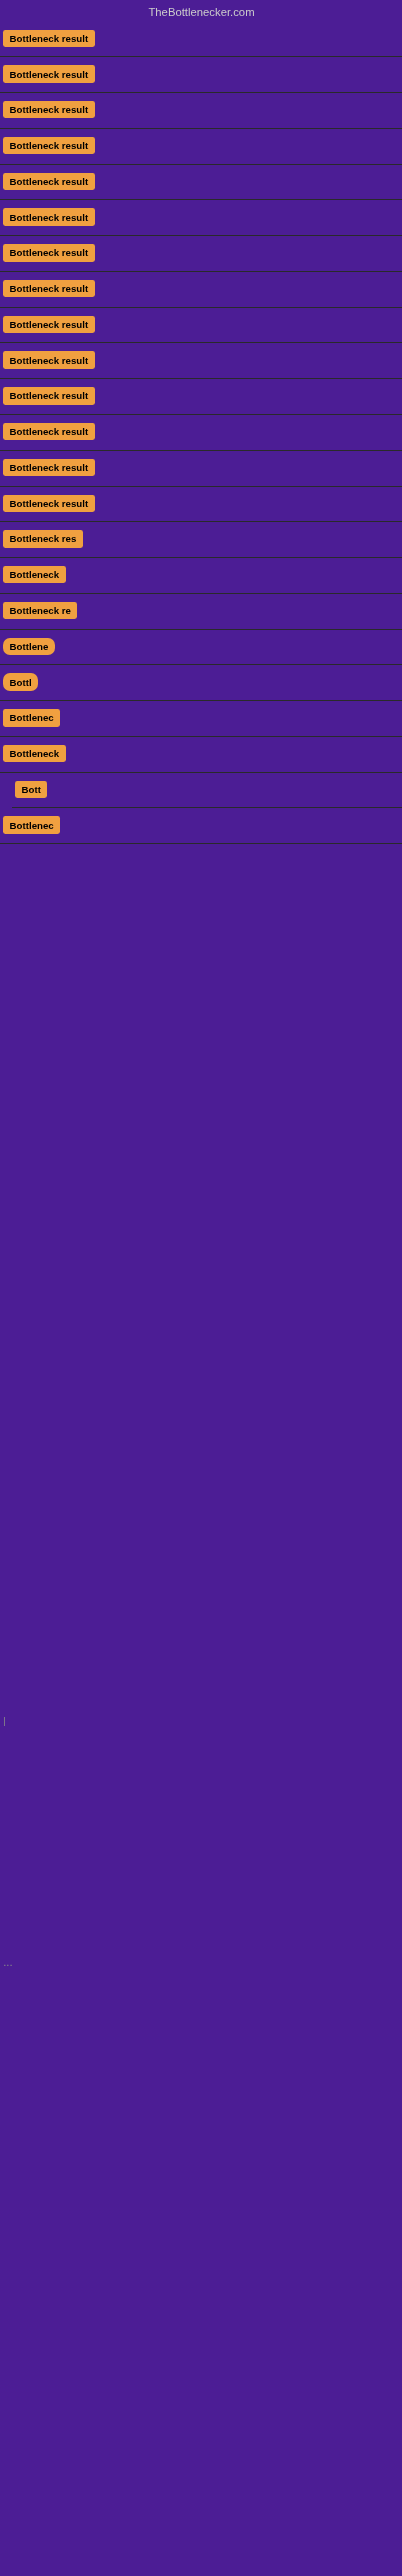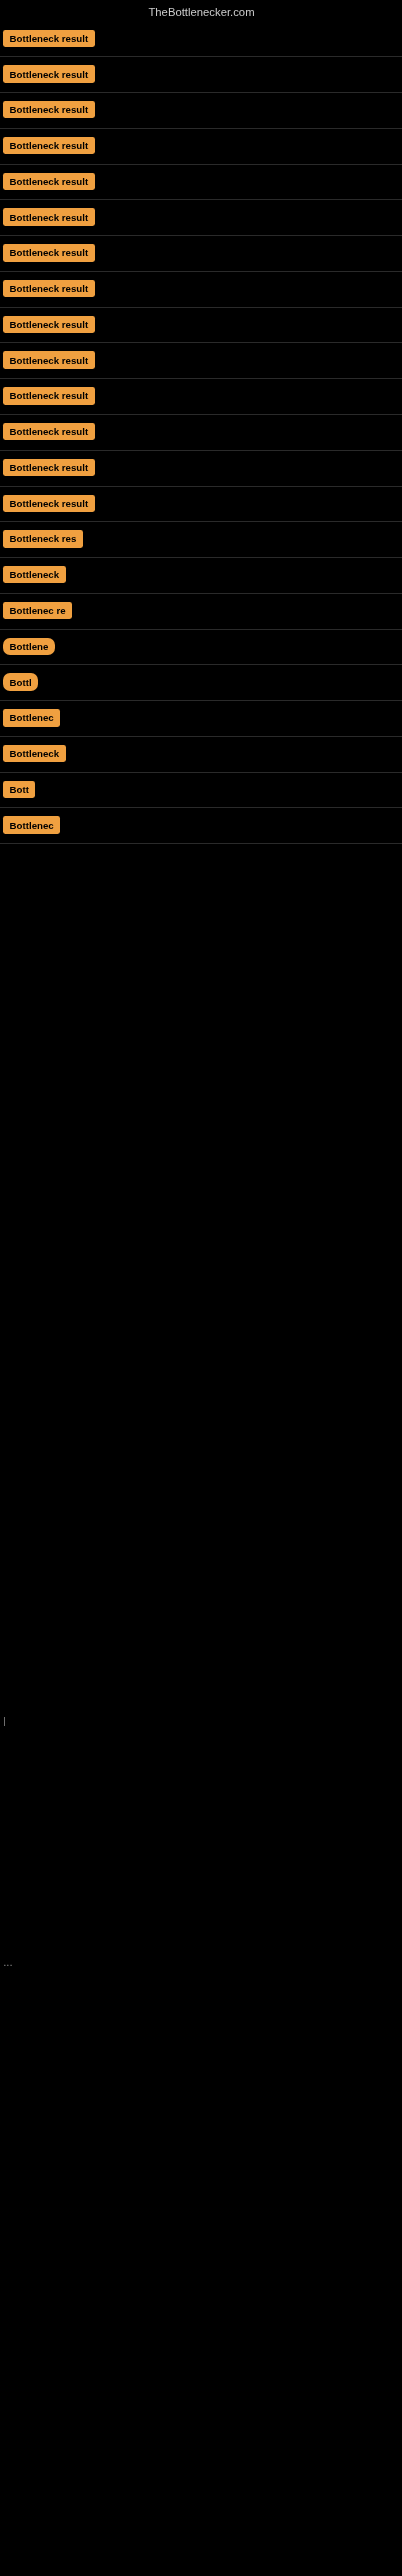--- a/index.html
+++ b/index.html
@@ -12,21 +12,21 @@
       width: 403px;
       min-height: 2576px;
       background-color: #1a1a1a;
       font-family: Arial, sans-serif;
       position: relative;
     }
   </style>
 </head>
 <body>
 
-<div style="position: relative; width: 403px; background: #000000; min-height: 2576px;">
+<div style="position: relative; width: 403px; background: #4c1d95; min-height: 2576px;">
 
   <div style="text-align: center; color: #cccccc; font-size: 11.3px; padding: 6.4px 0 3.2px 0;">
     <span>TheBottlenecker.com</span>
   </div>
 
   <div id="items-container">
   <div style="padding: 8px 3.2px 6.4px; border-bottom: 0.8px solid rgb(42, 42, 42);"><span style="background-color: rgb(240, 160, 64); color: rgb(0, 0, 0); font-size: 9.7px; font-weight: bold; padding: 3.2px 6.4px; border-radius: 2.4px; display: inline-block; cursor: pointer; max-width: 113px; overflow: hidden; white-space: nowrap; text-overflow: ellipsis;">Bottleneck result</span></div>
       <div style="padding: 8px 3.2px 6.4px; border-bottom: 0.8px solid rgb(42, 42, 42);"><span style="background-color: rgb(240, 160, 64); color: rgb(0, 0, 0); font-size: 9.7px; font-weight: bold; padding: 3.2px 6.4px; border-radius: 2.4px; display: inline-block; cursor: pointer; max-width: 113px; overflow: hidden; white-space: nowrap; text-overflow: ellipsis;">Bottleneck result</span></div>
       <div style="padding: 8px 3.2px 6.4px; border-bottom: 0.8px solid rgb(42, 42, 42);"><span style="background-color: rgb(240, 160, 64); color: rgb(0, 0, 0); font-size: 9.7px; font-weight: bold; padding: 3.2px 6.4px; border-radius: 2.4px; display: inline-block; cursor: pointer; max-width: 113px; overflow: hidden; white-space: nowrap; text-overflow: ellipsis;">Bottleneck result</span></div>
       <div style="padding: 8px 3.2px 6.4px; border-bottom: 0.8px solid rgb(42, 42, 42);"><span style="background-color: rgb(240, 160, 64); color: rgb(0, 0, 0); font-size: 9.7px; font-weight: bold; padding: 3.2px 6.4px; border-radius: 2.4px; display: inline-block; cursor: pointer; max-width: 113px; overflow: hidden; white-space: nowrap; text-overflow: ellipsis;">Bottleneck result</span></div>
@@ -35,26 +35,26 @@
       <div style="padding: 8px 3.2px 6.4px; border-bottom: 0.8px solid rgb(42, 42, 42);"><span style="background-color: rgb(240, 160, 64); color: rgb(0, 0, 0); font-size: 9.7px; font-weight: bold; padding: 3.2px 6.4px; border-radius: 2.4px; display: inline-block; cursor: pointer; max-width: 113px; overflow: hidden; white-space: nowrap; text-overflow: ellipsis;">Bottleneck result</span></div>
       <div style="padding: 8px 3.2px 6.4px; border-bottom: 0.8px solid rgb(42, 42, 42);"><span style="background-color: rgb(240, 160, 64); color: rgb(0, 0, 0); font-size: 9.7px; font-weight: bold; padding: 3.2px 6.4px; border-radius: 2.4px; display: inline-block; cursor: pointer; max-width: 113px; overflow: hidden; white-space: nowrap; text-overflow: ellipsis;">Bottleneck result</span></div>
       <div style="padding: 8px 3.2px 6.4px; border-bottom: 0.8px solid rgb(42, 42, 42);"><span style="background-color: rgb(240, 160, 64); color: rgb(0, 0, 0); font-size: 9.7px; font-weight: bold; padding: 3.2px 6.4px; border-radius: 2.4px; display: inline-block; cursor: pointer; max-width: 113px; overflow: hidden; white-space: nowrap; text-overflow: ellipsis;">Bottleneck result</span></div>
       <div style="padding: 8px 3.2px 6.4px; border-bottom: 0.8px solid rgb(42, 42, 42);"><span style="background-color: rgb(240, 160, 64); color: rgb(0, 0, 0); font-size: 9.7px; font-weight: bold; padding: 3.2px 6.4px; border-radius: 2.4px; display: inline-block; cursor: pointer; max-width: 113px; overflow: hidden; white-space: nowrap; text-overflow: ellipsis;">Bottleneck result</span></div>
       <div style="padding: 8px 3.2px 6.4px; border-bottom: 0.8px solid rgb(42, 42, 42);"><span style="background-color: rgb(240, 160, 64); color: rgb(0, 0, 0); font-size: 9.7px; font-weight: bold; padding: 3.2px 6.4px; border-radius: 2.4px; display: inline-block; cursor: pointer; max-width: 113px; overflow: hidden; white-space: nowrap; text-overflow: ellipsis;">Bottleneck result</span></div>
       <div style="padding: 8px 3.2px 6.4px; border-bottom: 0.8px solid rgb(42, 42, 42);"><span style="background-color: rgb(240, 160, 64); color: rgb(0, 0, 0); font-size: 9.7px; font-weight: bold; padding: 3.2px 6.4px; border-radius: 2.4px; display: inline-block; cursor: pointer; max-width: 113px; overflow: hidden; white-space: nowrap; text-overflow: ellipsis;">Bottleneck result</span></div>
       <div style="padding: 8px 3.2px 6.4px; border-bottom: 0.8px solid rgb(42, 42, 42);"><span style="background-color: rgb(240, 160, 64); color: rgb(0, 0, 0); font-size: 9.7px; font-weight: bold; padding: 3.2px 6.4px; border-radius: 2.4px; display: inline-block; cursor: pointer; max-width: 113px; overflow: hidden; white-space: nowrap; text-overflow: ellipsis;">Bottleneck result</span></div>
       <div style="padding: 8px 3.2px 6.4px; border-bottom: 0.8px solid rgb(42, 42, 42);"><span style="background-color: rgb(240, 160, 64); color: rgb(0, 0, 0); font-size: 9.7px; font-weight: bold; padding: 3.2px 6.4px; border-radius: 2.4px; display: inline-block; cursor: pointer; max-width: 113px; overflow: hidden; white-space: nowrap; text-overflow: ellipsis;">Bottleneck result</span></div>
       <div style="padding: 8px 3.2px 6.4px; border-bottom: 0.8px solid rgb(42, 42, 42);"><span style="background-color: rgb(240, 160, 64); color: rgb(0, 0, 0); font-size: 9.7px; font-weight: bold; padding: 3.2px 6.4px; border-radius: 2.4px; display: inline-block; cursor: pointer; max-width: 101px; overflow: hidden; white-space: nowrap; text-overflow: ellipsis;">Bottleneck res</span></div>
       <div style="padding: 8px 3.2px 6.4px; border-bottom: 0.8px solid rgb(42, 42, 42);"><span style="background-color: rgb(240, 160, 64); color: rgb(0, 0, 0); font-size: 9.7px; font-weight: bold; padding: 3.2px 6.4px; border-radius: 2.4px; display: inline-block; cursor: pointer; max-width: 81px; overflow: hidden; white-space: nowrap; text-overflow: ellipsis;">Bottleneck</span></div>
-      <div style="padding: 8px 3.2px 6.4px; border-bottom: 0.8px solid rgb(42, 42, 42);"><span style="background-color: rgb(240, 160, 64); color: rgb(0, 0, 0); font-size: 9.7px; font-weight: bold; padding: 3.2px 6.4px; border-radius: 2.4px; display: inline-block; cursor: pointer; max-width: 93px; overflow: hidden; white-space: nowrap; text-overflow: ellipsis;">Bottlenec re</span></div>
+      <div style="padding: 8px 3.2px 6.4px; border-bottom: 0.8px solid rgb(42, 42, 42);"><span style="background-color: rgb(240, 160, 64); color: rgb(0, 0, 0); font-size: 9.7px; font-weight: bold; padding: 3.2px 6.4px; border-radius: 2.4px; display: inline-block; cursor: pointer; max-width: 93px; overflow: hidden; white-space: nowrap; text-overflow: ellipsis;">Bottleneck re</span></div>
       <div style="padding: 8px 3.2px 6.4px; border-bottom: 0.8px solid rgb(42, 42, 42);"><span style="background-color: rgb(240, 160, 64); color: rgb(0, 0, 0); font-size: 9.7px; font-weight: bold; padding: 3.2px 6.4px; border-radius: 7px; display: inline-block; cursor: pointer; max-width: 72px; overflow: hidden; white-space: nowrap; text-overflow: ellipsis;">Bottlene</span></div>
       <div style="padding: 8px 3.2px 6.4px; border-bottom: 0.8px solid rgb(42, 42, 42);"><span style="background-color: rgb(240, 160, 64); color: rgb(0, 0, 0); font-size: 9.7px; font-weight: bold; padding: 3.2px 6.4px; border-radius: 7px; display: inline-block; cursor: pointer; max-width: 56px; overflow: hidden; white-space: nowrap; text-overflow: ellipsis;">Bottl</span></div>
       <div style="padding: 8px 3.2px 6.4px; border-bottom: 0.8px solid rgb(42, 42, 42);"><span style="background-color: rgb(240, 160, 64); color: rgb(0, 0, 0); font-size: 9.7px; font-weight: bold; padding: 3.2px 6.4px; border-radius: 2.4px; display: inline-block; cursor: pointer; max-width: 76px; overflow: hidden; white-space: nowrap; text-overflow: ellipsis;">Bottlenec</span></div>
       <div style="padding: 8px 3.2px 6.4px; border-bottom: 0.8px solid rgb(42, 42, 42);"><span style="background-color: rgb(240, 160, 64); color: rgb(0, 0, 0); font-size: 9.7px; font-weight: bold; padding: 3.2px 6.4px; border-radius: 2.4px; display: inline-block; cursor: pointer; max-width: 81px; overflow: hidden; white-space: nowrap; text-overflow: ellipsis;">Bottleneck</span></div>
-      <div style="padding: 8px 3.2px 6.4px; border-bottom: 0.8px solid rgb(42, 42, 42);"><span style="background-color: rgb(240, 160, 64); color: rgb(0, 0, 0); font-size: 9.7px; font-weight: bold; padding: 3.2px 6.4px; border-radius: 2.4px; display: inline-block; cursor: pointer; max-width: 52px; overflow: hidden; white-space: nowrap; text-overflow: ellipsis;">Bott</span></div>
+      <div style="padding: 8px 3.2px 6.4px; border-bottom: 0.8px solid rgb(42, 42, 42); margin-left: 12px;"><span style="background-color: rgb(240, 160, 64); color: rgb(0, 0, 0); font-size: 9.7px; font-weight: bold; padding: 3.2px 6.4px; border-radius: 2.4px; display: inline-block; cursor: pointer; max-width: 52px; overflow: hidden; white-space: nowrap; text-overflow: ellipsis;">Bott</span></div>
       <div style="padding: 8px 3.2px 6.4px; border-bottom: 0.8px solid rgb(42, 42, 42);"><span style="background-color: rgb(240, 160, 64); color: rgb(0, 0, 0); font-size: 9.7px; font-weight: bold; padding: 3.2px 6.4px; border-radius: 2.4px; display: inline-block; cursor: pointer; max-width: 76px; overflow: hidden; white-space: nowrap; text-overflow: ellipsis;">Bottlenec</span></div>
     </div>
 
   <div style="position: absolute; top: 1715px; left: 3.2px; color: #888; font-size: 9.7px;">|</div>
 
   <div style="position: absolute; top: 1771px; left: 0; width: 100%; height: 64px;"></div>
 
   <div style="position: absolute; top: 1956px; left: 3.2px; color: #888; font-size: 11.3px;">...</div>
 
   <div style="position: absolute; top: 2013px; left: 0; width: 100%; height: 564px;"></div>

